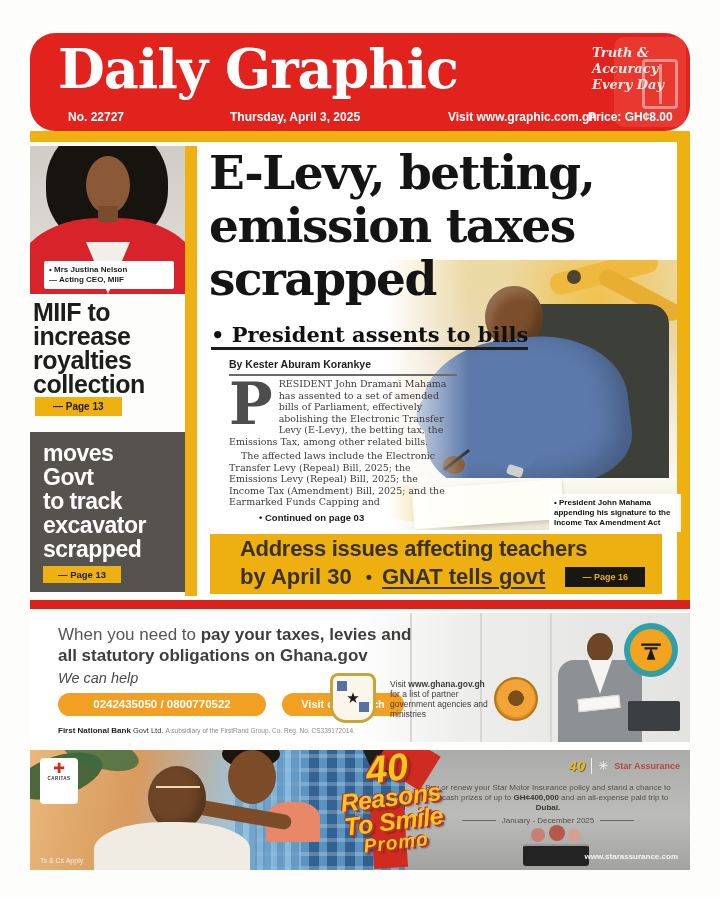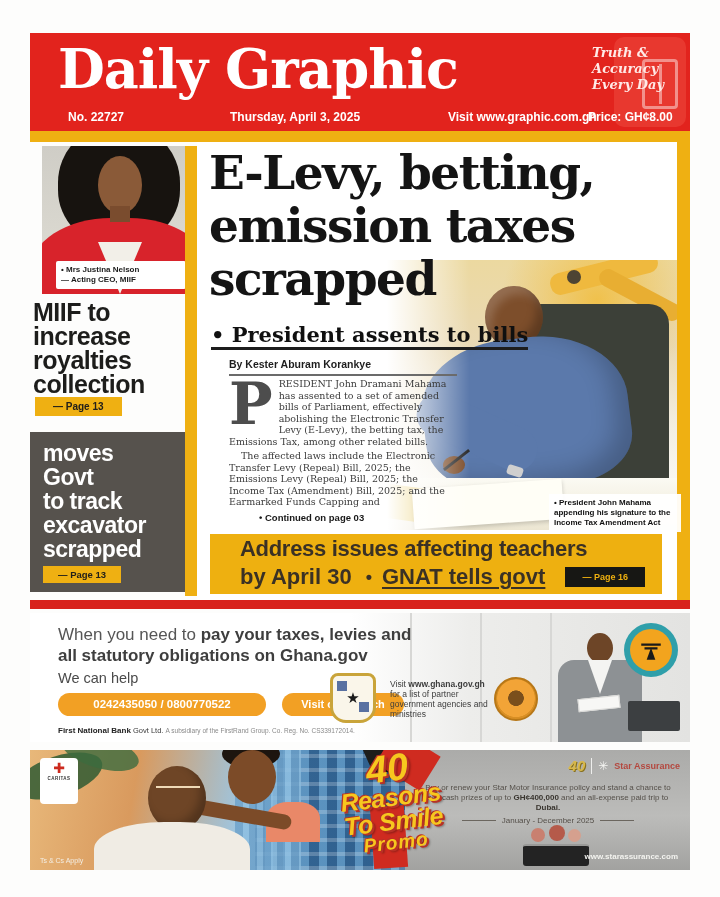--- a/index.html
+++ b/index.html
@@ -1,21 +1,21 @@
 <!DOCTYPE html>
 <html><head>
 <meta charset="utf-8">
 <style>
   * { margin:0; padding:0; box-sizing:border-box; }
   html,body { background:#ffffff; }
   .page { position:relative; width:720px; height:897px; background:#fdfdfc; overflow:hidden;
           font-family:"Liberation Sans", sans-serif; }
 
   
-  .masthead { position:absolute; left:30px; top:33px; width:660px; height:98px; background:#e2231d; }
+  .masthead { position:absolute; left:30px; top:33px; width:660px; height:98px; background:#e2231d;border-radius:25px; }
   .masthead-title { position:absolute; left:28px; top:4px; font-family:"DejaVu Serif", serif;
        font-weight:bold; font-size:54px; color:#fff; letter-spacing:-1px; }
   .tagline-bg { position:absolute; right:4px; top:4px; width:72px; height:90px; background:#f05148;
        opacity:.45; border-radius:10px; }
   .book-icon { position:absolute; right:12px; top:26px; width:36px; height:50px;
        border:3px solid rgba(255,255,255,.45); border-radius:4px; }
   .book-spine { position:absolute; left:14px; top:2px; width:3px; height:40px; background:rgba(255,255,255,.45); }
   .tagline { position:absolute; right:26px; top:12px; font-family:"DejaVu Serif", serif;
        font-style:italic; font-weight:bold; font-size:13px; line-height:16px; color:#ffe9e6; z-index:2; }
   .mh-info { position:absolute; left:0; bottom:7px; width:100%; height:14px; color:#fff;
@@ -25,21 +25,21 @@
   .mh-site    { position:absolute; left:418px; }
   .mh-price   { position:absolute; left:558px; }
 
   .gold-strip { position:absolute; left:30px; top:131px; width:660px; height:11px; background:#efb012; }
 
   
   .content { position:absolute; left:30px; top:142px; width:660px; height:458px; }
 
   
   .sidebar { position:absolute; left:0; top:0; width:155px; height:100%; }
-  .photo-jn { position:absolute; left:12px; top:4px; width:155px; height:148px; overflow:hidden;
+  .photo-jn { position:absolute; left:0; top:4px; width:155px; height:148px; overflow:hidden;
        background:linear-gradient(#cfcdc6,#e0ded5); }
   .jn-hair { position:absolute; left:16px; top:-22px; width:122px; height:122px; background:#17130f;
        border-radius:48% 48% 46% 46%; }
   .jn-face { position:absolute; left:56px; top:10px; width:44px; height:58px; background:#8a5a38; border-radius:50%; }
   .jn-jacket { position:absolute; left:-12px; bottom:-12px; width:180px; height:88px; background:#d8232b;
        border-radius:45% 45% 0 0 / 60% 60% 0 0; }
   .jn-blouse { position:absolute; left:56px; bottom:0; width:44px; height:52px; background:#f2efe8;
        clip-path:polygon(0 0,100% 0,50% 100%); }
   .jn-neck { position:absolute; left:68px; top:60px; width:20px; height:16px; background:#7a4c2e; }
   .jn-caption { position:absolute; left:14px; bottom:5px; width:130px; background:#fff; padding:4px 5px;
@@ -121,21 +121,21 @@
 
   .red-strip { position:absolute; left:30px; top:600px; width:660px; height:9px; background:#d8221c; }
 
   
   .fnb { position:absolute; left:30px; top:613px; width:660px; height:129px; background:#fff; overflow:hidden; }
   .fnb-office { position:absolute; right:0; top:0; width:340px; height:100%;
        background:linear-gradient(90deg,#ffffff 0%, #ededeb 35%, #e3e3e1 100%); }
   .fnb-win { position:absolute; top:0; width:2px; height:100%; background:#d7d7d5; }
   .fnb-head { position:absolute; left:28px; top:11px; font-size:17px; line-height:21px; color:#565656; z-index:2; }
   .fnb-head b { color:#3e3e3e; }
-  .fnb-help { position:absolute; left:28px; top:57px; font-size:14.5px; color:#4a4a4a; z-index:2; }
+  .fnb-help { position:absolute; left:28px; top:57px; font-size:14.5px; color:#4a4a4a; z-index:2;font-style:italic; }
   .pill { position:absolute; top:80px; height:23px; background:#f2a024; border-radius:12px; color:#fff;
        font-weight:bold; text-align:center; line-height:23px; z-index:2; }
   .pill-phone { left:28px; width:208px; font-size:11.5px; }
   .pill-branch { left:252px; width:122px; font-size:11px; }
   .coat { position:absolute; left:300px; top:60px; width:46px; height:50px; background:#faf6ea;
        border:3px solid #c9a43a; border-radius:8px 8px 16px 16px; z-index:2; text-align:center; }
   .coat-star { font-size:15px; color:#1a1a1a; line-height:44px; }
   .coat-q1 { position:absolute; left:4px; top:5px; width:10px; height:10px; background:#31508f; opacity:.8; }
   .coat-q2 { position:absolute; right:4px; bottom:8px; width:10px; height:10px; background:#31508f; opacity:.8; }
   .fnb-partner { position:absolute; left:360px; top:66px; width:100px; font-size:8.5px; line-height:10px;

